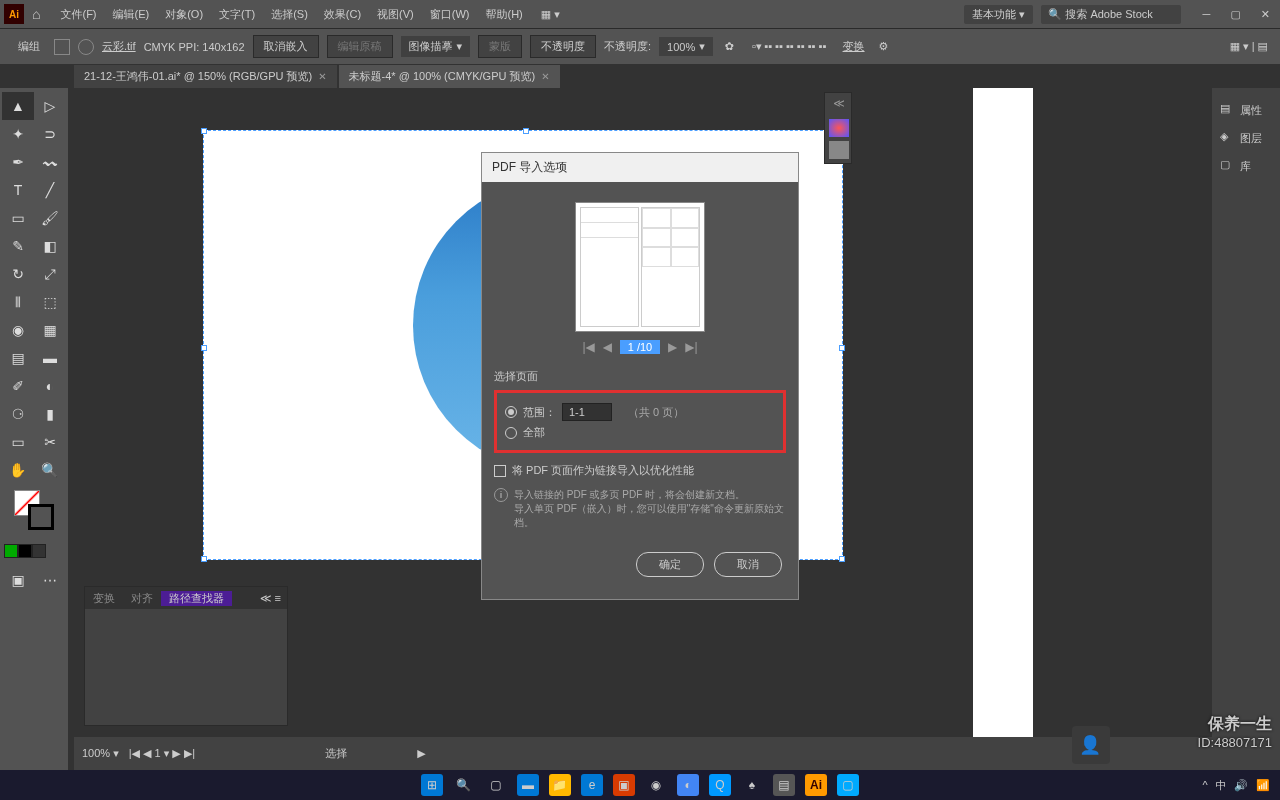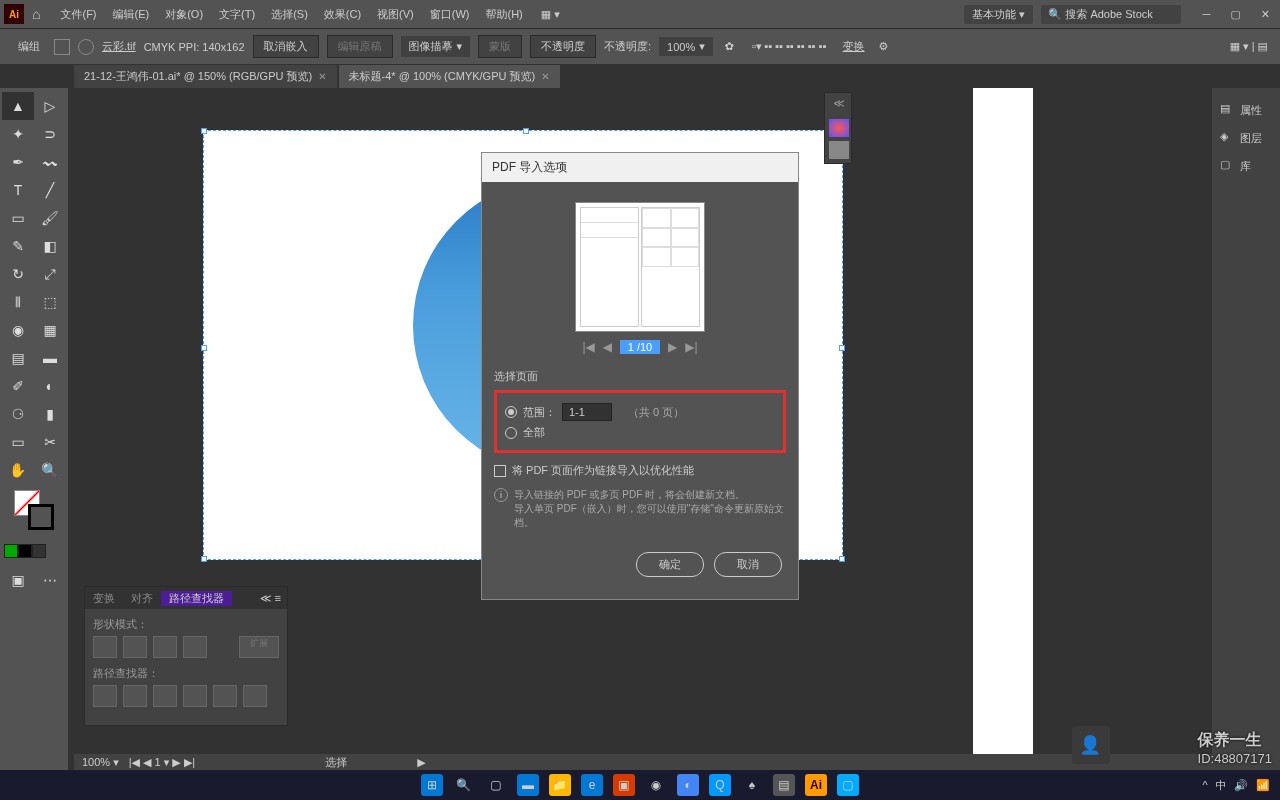--- a/index.html
+++ b/index.html
@@ -58,24 +58,24 @@
 .radio-row{display:flex;align-items:center;gap:6px;margin:4px 0}
 .radio{width:12px;height:12px;border-radius:50%;border:1px solid #ccc;display:inline-flex;align-items:center;justify-content:center}
 .radio.checked::after{content:"";width:6px;height:6px;background:#ccc;border-radius:50%}
 .range-input{background:#323232;border:1px solid #222;padding:2px 6px;width:50px;color:#ccc}
 .checkbox-row{display:flex;align-items:center;gap:6px;margin:10px 0}
 .checkbox{width:12px;height:12px;border:1px solid #ccc}
 .info-icon{width:14px;height:14px;border:1px solid #999;border-radius:50%;display:flex;align-items:center;justify-content:center;font-size:9px;margin-right:6px}
 .info-text{color:#aaa;font-size:10px;line-height:1.4;margin-left:20px}
 .dlg-buttons{display:flex;justify-content:flex-end;gap:10px;padding:10px 16px}
 .dlg-btn{border:1px solid #ccc;border-radius:12px;padding:4px 22px;background:transparent}
-.status-bar{position:absolute;bottom:30px;left:74px;right:68px;height:16px;background:#424242;display:flex;align-items:center;padding:0 8px;gap:10px}
+.status-bar{position:absolute;bottom:30px;left:74px;right:68px;height:33px;background:#424242;display:flex;align-items:center;padding:0 8px;gap:10px}
 .taskbar{position:absolute;bottom:0;left:0;right:0;height:30px;background:#1a1a2e;display:flex;align-items:center;justify-content:center;gap:10px}
 .tb-icon{width:22px;height:22px;border-radius:3px;display:flex;align-items:center;justify-content:center;font-size:12px}
-.watermark{position:absolute;right:8px;bottom:34px;color:#fff;text-shadow:0 0 3px #000}
+.watermark{position:absolute;right:8px;bottom:50px;text-align:right;color:#fff;text-shadow:0 0 3px #000}
 .watermark-icon{position:absolute;right:170px;bottom:36px;width:38px;height:38px;background:#3a3a3a;border-radius:4px;display:flex;align-items:center;justify-content:center;font-size:18px;color:#fff}
 .color-swatches{margin-top:6px;padding:2px}
 .cs-row{display:flex}
 .cs{width:14px;height:14px;border:1px solid #222}
 .fill-stroke{width:40px;height:40px;position:relative;margin:6px auto}
 .fs-fill{position:absolute;width:26px;height:26px;background:#fff;border:1px solid #888}
 .fs-stroke{position:absolute;width:26px;height:26px;border:3px solid #000;right:0;bottom:0;background:#535353}
 </style>
 </head>
 <body>
@@ -247,39 +247,20 @@
   <div style="background:#888"></div>
 </div>
 
 <div class="pathfinder">
   <div class="pf-tabs">
     <span class="pf-tab">变换</span>
     <span class="pf-tab">对齐</span>
     <span class="pf-tab active">路径查找器</span>
     <span class="pf-close">≪ ≡</span>
   </div>
-  <div class="pf-body">
-    <div class="pf-label">形状模式：</div>
-    <div class="pf-row">
-      <div class="pf-btn"></div>
-        <div class="pf-btn"></div>
-      <div class="pf-btn"></div>
-        <div class="pf-btn"></div>
-      <div class="pf-btn" style="margin-left:auto;width:40px;color:#777;font-size:9px;text-align:center">扩展</div>
-    </div>
-    <div class="pf-label">路径查找器：</div>
-    <div class="pf-row">
-      <div class="pf-btn"></div>
-        <div class="pf-btn"></div>
-      <div class="pf-btn"></div>
-        <div class="pf-btn"></div>
-      <div class="pf-btn"></div>
-        <div class="pf-btn"></div>
-    </div>
-  </div>
 </div>
 
 <div class="dialog">
   <div class="dlg-title">PDF 导入选项</div>
   <div class="dlg-body">
     <div class="dlg-preview">
       <div style="display:flex;gap:2px;height:100%">
         <div style="flex:1;border:0.5px solid #ccc;display:grid;grid-template-rows:repeat(8,1fr)">
             <div style="border-bottom:0.5px solid #ddd"></div>
             <div style="border-bottom:0.5px solid #ddd"></div>

